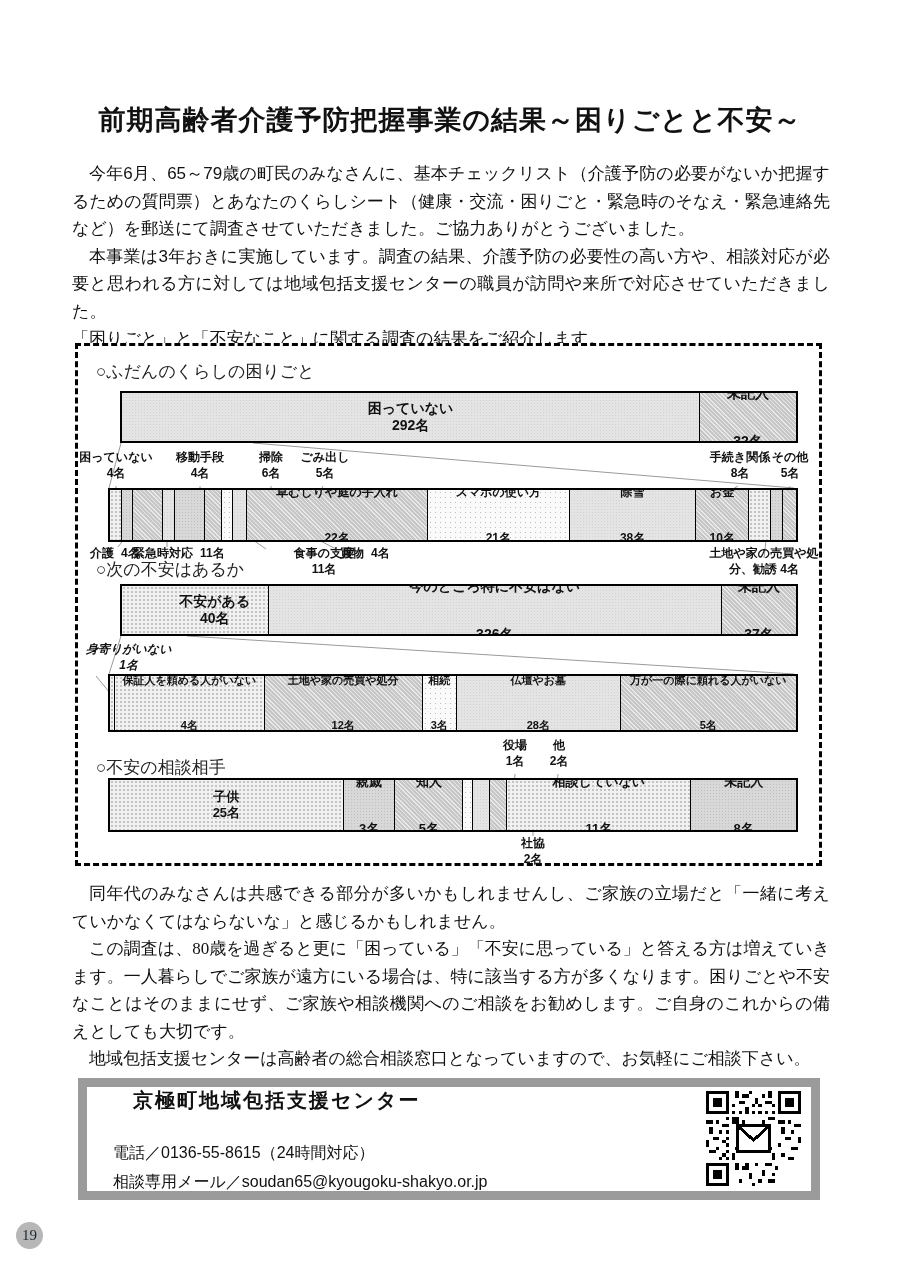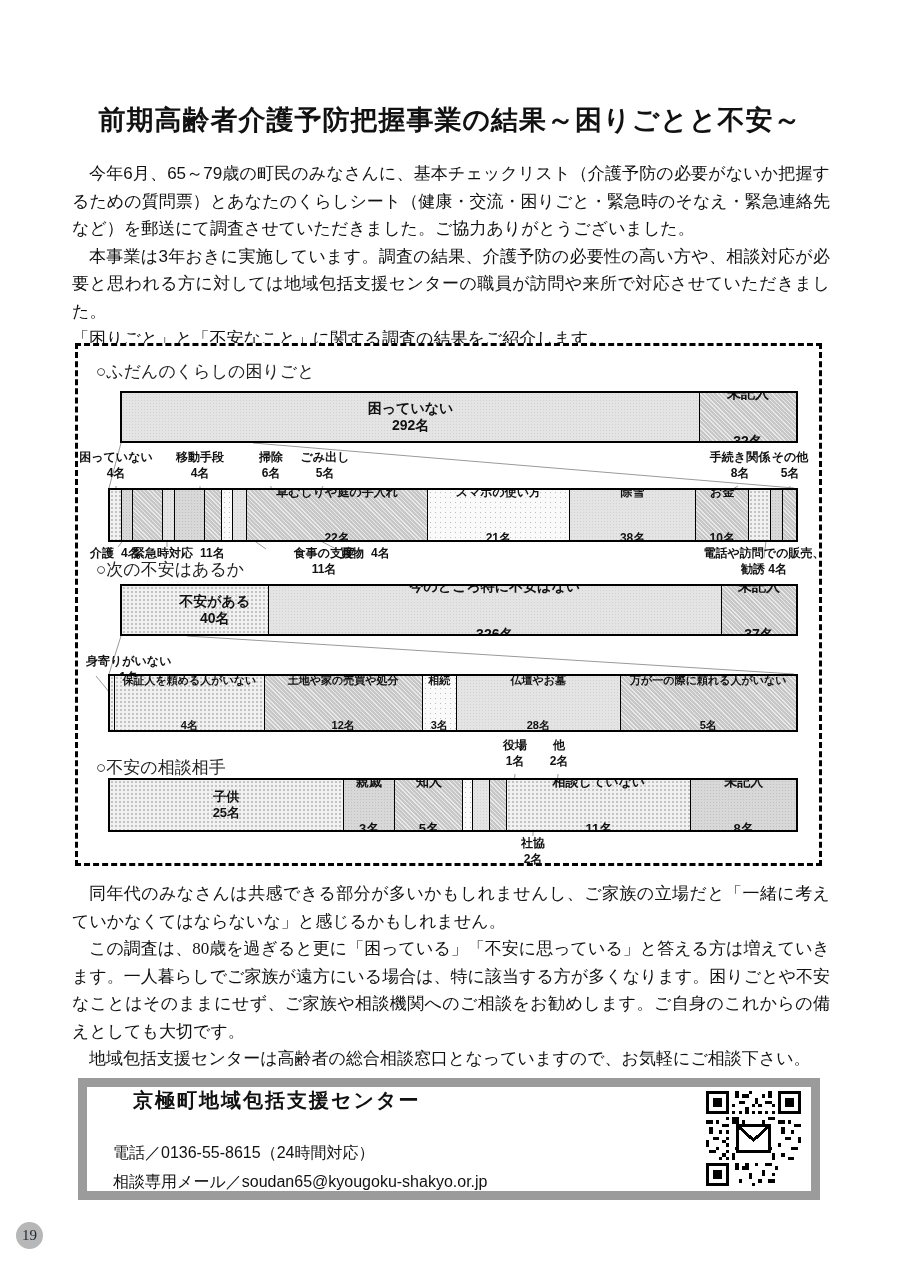--- a/index.html
+++ b/index.html
@@ -193,42 +193,42 @@
   </div>
   <div class="callout" style="left:202px;top:200px;margin-left:44px;">
     <span>食事の支度</span>
     <span>11名</span>
   </div>
   <div class="callout inline" style="left:262px;top:200px;">
     <span>買物</span>
     <span>4名</span>
   </div>
   <div class="callout wrap" style="left:625px;top:200px;transform:none;">
-    <span>電話や訪問での販売、勧誘</span>
+    <span>土地や家の売買や処分、勧誘</span>
     <span>4名</span>
   </div>
 
   <div class="sec-title" style="left:18px;top:212px;">○次の不安はあるか</div>
 
   <div class="bar bar-lg" style="left:42px;top:238px;width:678px;height:52px;">
     <div class="seg pat-a" style="flex-grow: 40; padding-left: 40px;">
       <span class="sl">不安がある</span>
       <span class="sc">40名</span>
     </div>
     <div class="seg pat-b" style="flex-grow: 326;">
       <span class="sl">今のところ特に不安はない</span>
       <span class="sc">326名</span>
     </div>
     <div class="seg pat-c" style="flex-grow: 37;">
       <span class="sl">未記入</span>
       <span class="sc">37名</span>
     </div>
   </div>
 
-  <div class="callout leftpin" style="left:8px;top:308px;">
+  <div class="callout leftpin" style="left:8px;top:296px;font-style:italic;">
     <span>身寄りがいない</span>
     <span>1名</span>
   </div>
 
   <div class="bar bar-sm" style="left:30px;top:328px;width:690px;height:58px;">
     <div class="seg pat-a" style="flex-grow: 1;"></div>
     <div class="seg pat-a" style="flex-grow: 4;">
       <span class="sl">保証人を頼める人がいない</span>
       <span class="sc">4名</span>
     </div>

